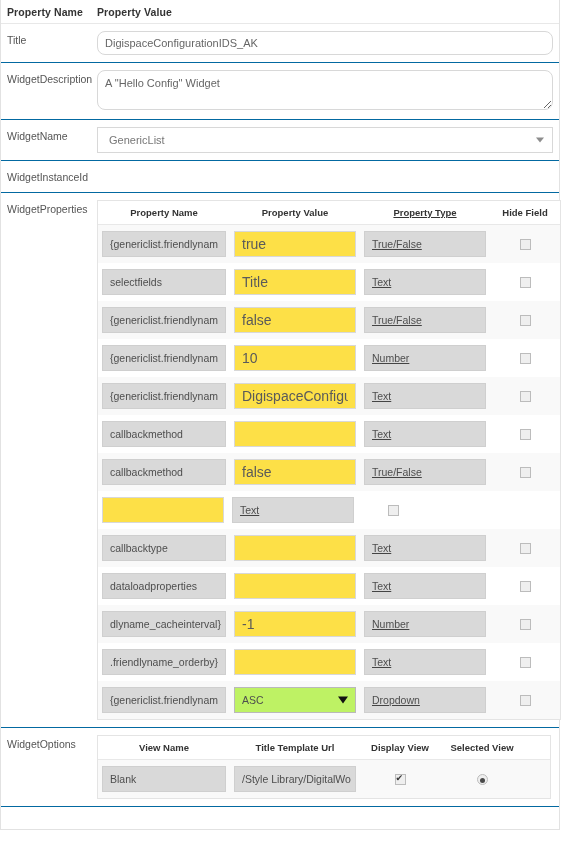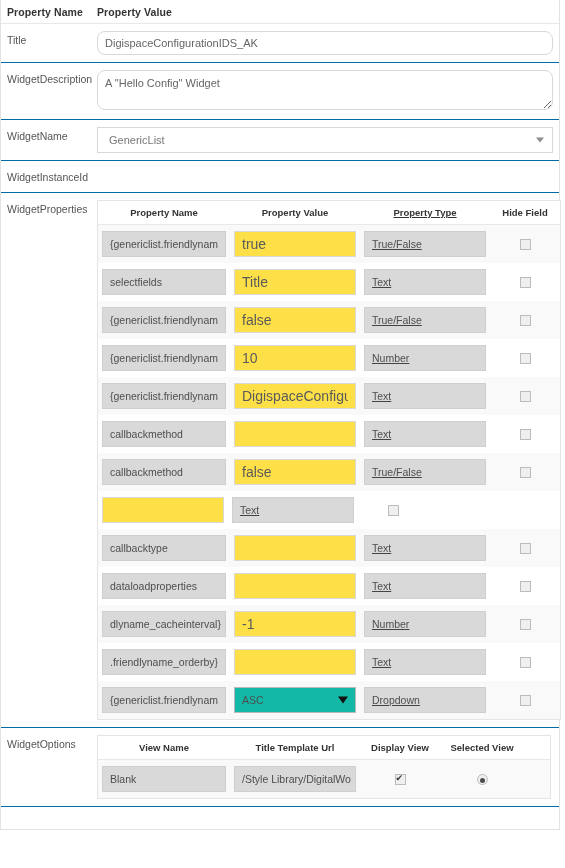--- a/index.html
+++ b/index.html
@@ -187,21 +187,21 @@
     height: 26px;
     width: 100%;
     font-family: "Liberation Sans", sans-serif;
     font-size: 14px;
     color: #5a5a5a;
     padding: 0 7px;
     outline: none;
   }
   .cell-sel {
     position: relative;
-    background: #14b8a6;
+    background: #bef264;
     border: 1px solid #b9b9b9;
     height: 26px;
     display: flex; align-items: center;
     padding: 0 7px;
     font-size: 10.5px;
     color: #4e4e4e;
   }
   .cell-sel .caret2 {
     position: absolute; right: 7px; top: 50%;
     transform: translateY(-50%);

